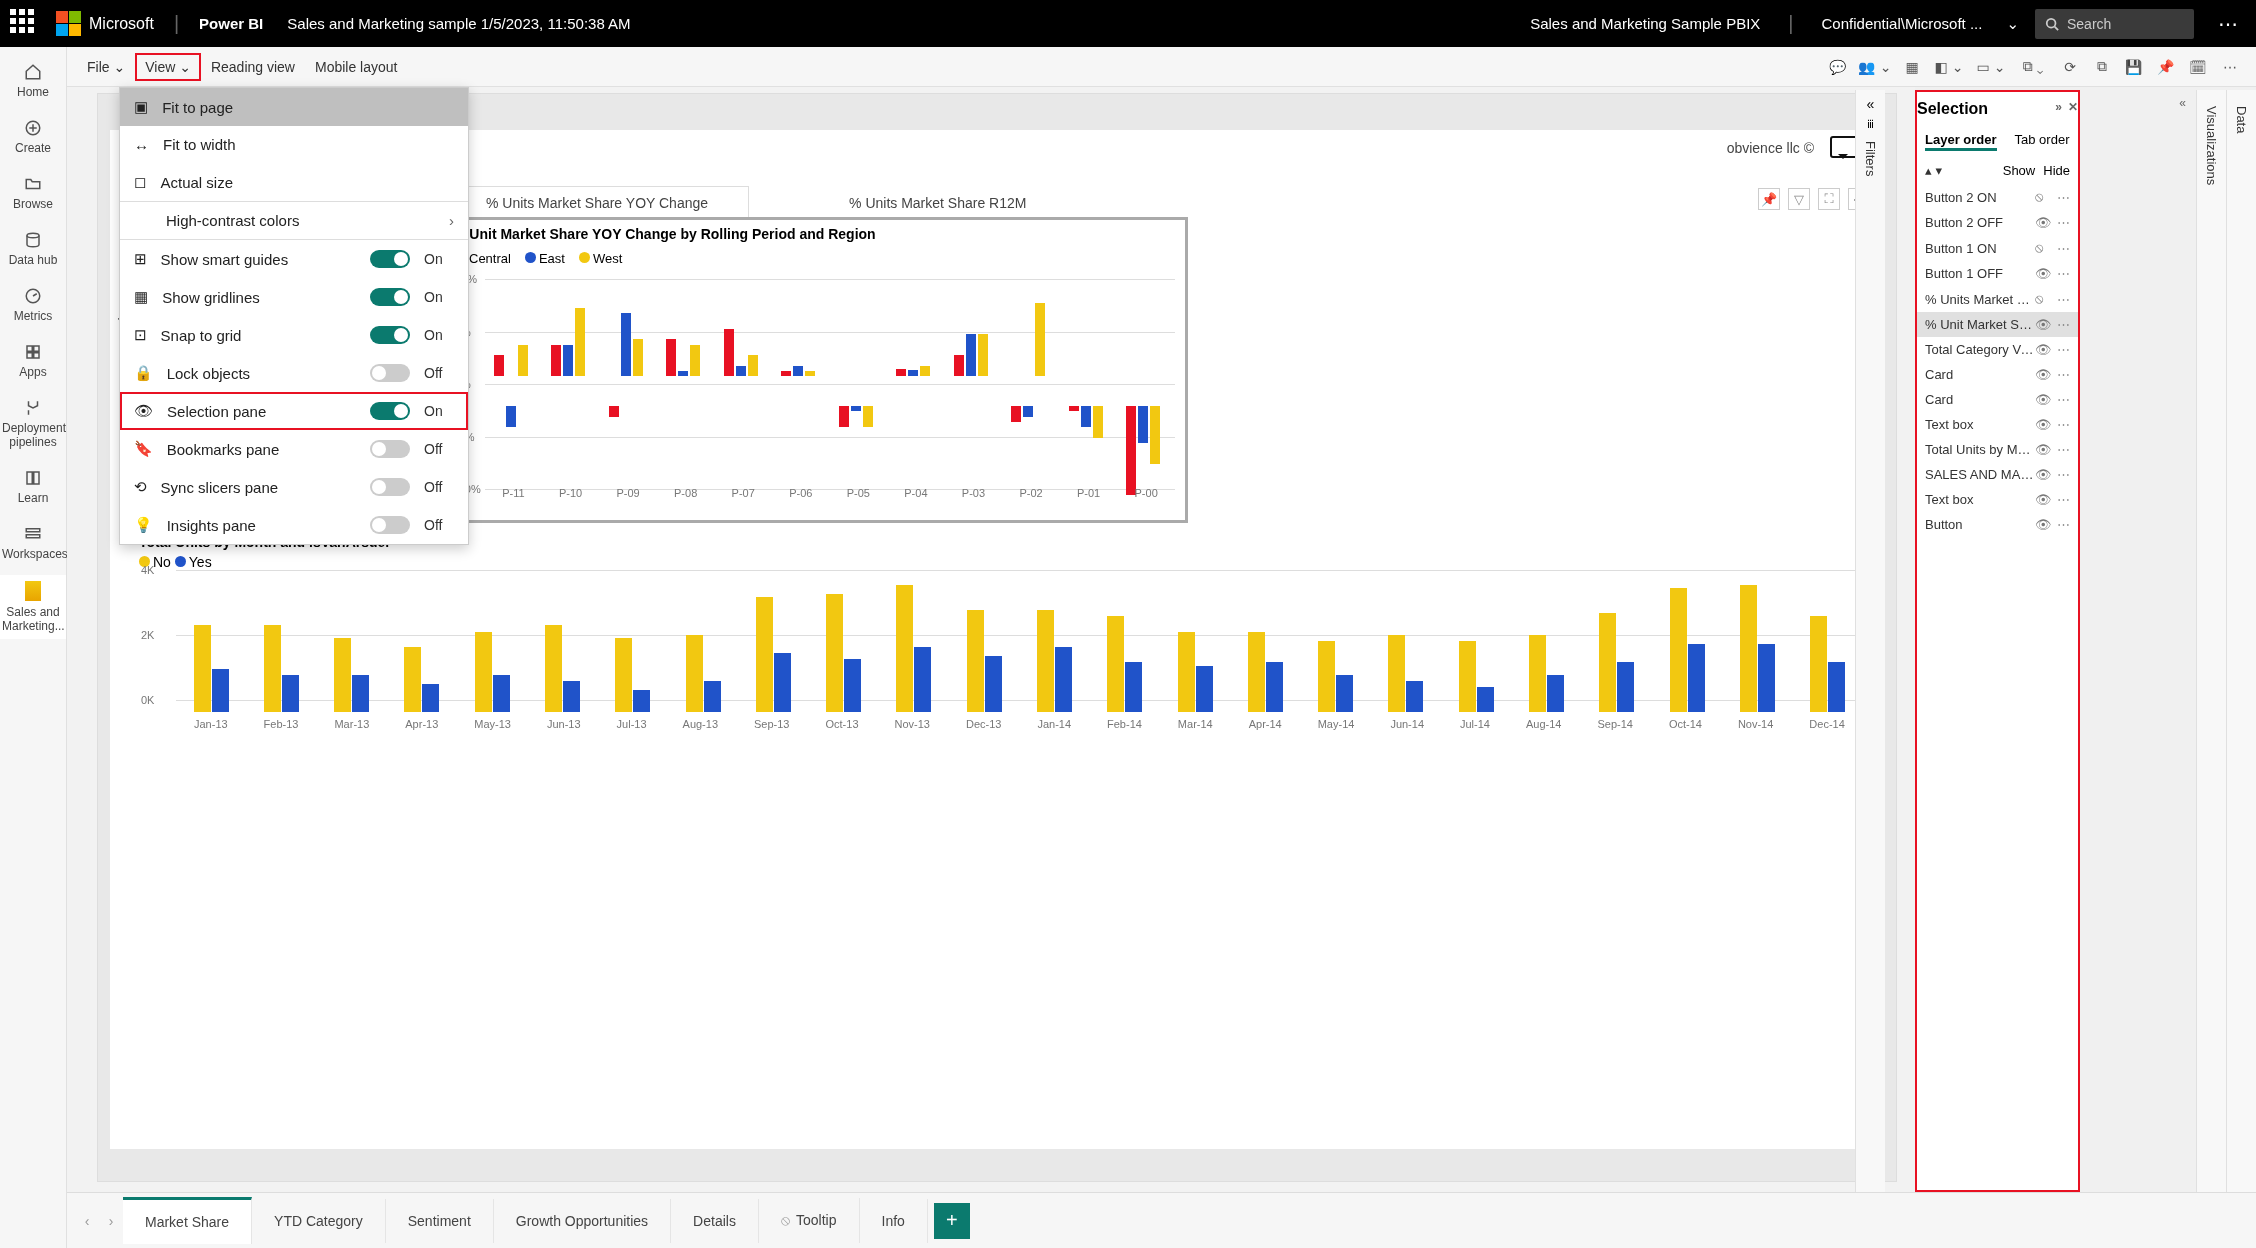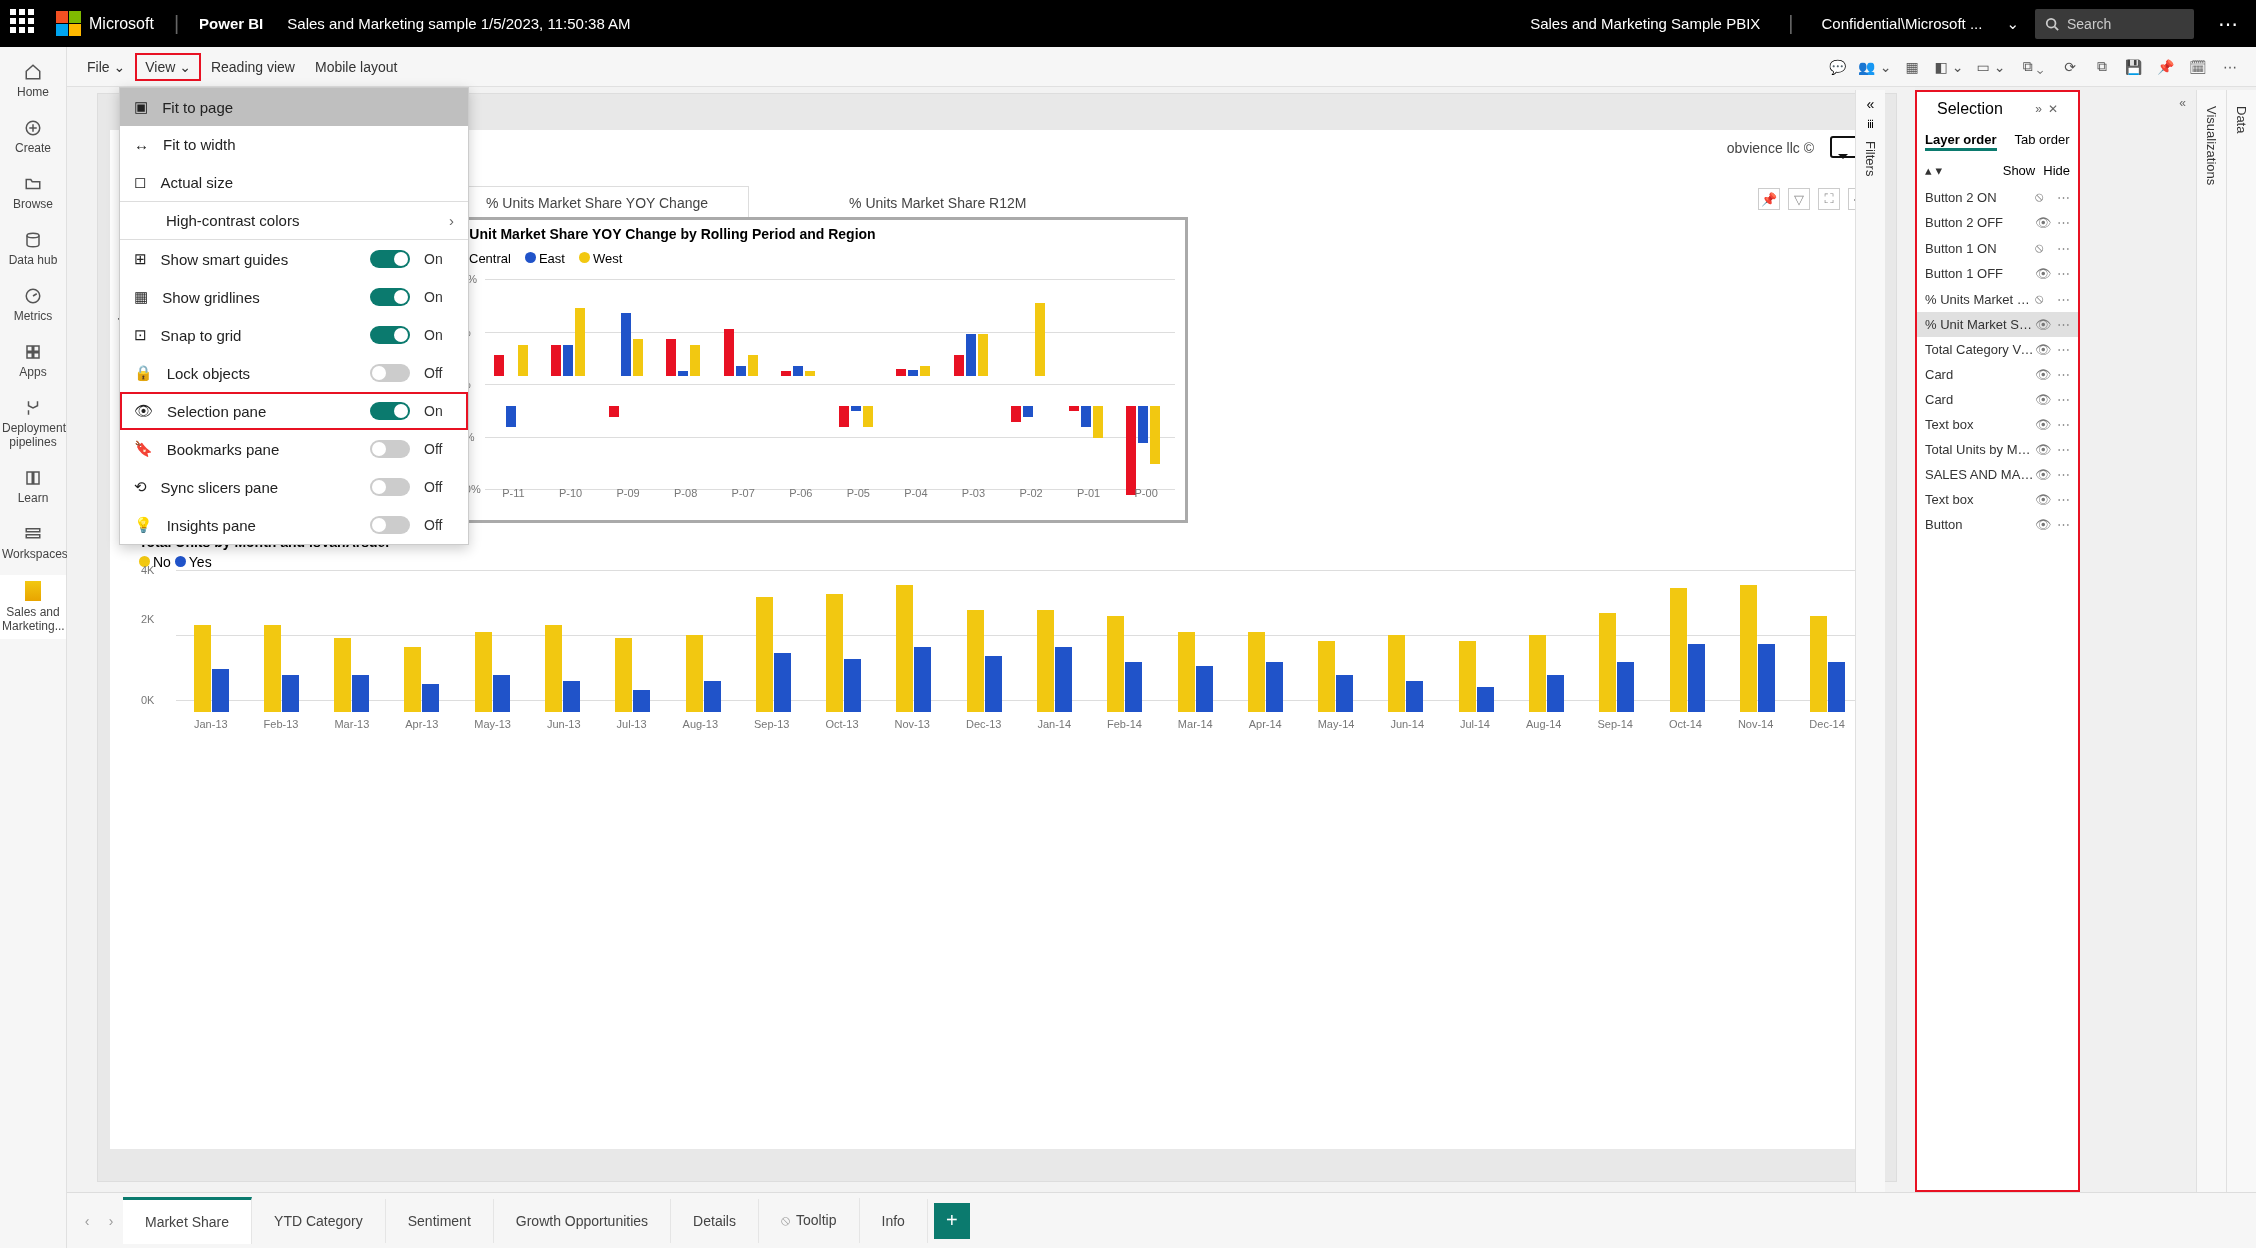--- a/index.html
+++ b/index.html
@@ -84,21 +84,21 @@
 .chart-lower{position:absolute;left:1px;top:400px;right:1px;height:215px;background:#fff;padding-left:20px;}
 .chart-lower .ch-title{font-weight:600;font-size:14px;padding:4px 8px;}
 .ch-area2{position:relative;height:160px;margin:0 10px;}
 .x-lbls2{position:absolute;bottom:0;left:35px;right:10px;display:flex;justify-content:space-around;font-size:11px;color:#777;}
 .bars2{position:absolute;bottom:18px;left:35px;right:10px;display:flex;justify-content:space-around;align-items:flex-end;height:130px;}
 .grp2{display:flex;align-items:flex-end;gap:1px;}
 .bar2{width:17px;}
 
 
 .sel-pane{position:absolute;right:176px;top:90px;width:165px;bottom:56px;background:#fff;border:2px solid #e81123;}
-.sel-pane .hdr{display:flex;align-items:center;padding:8px 20px;font-weight:400;font-size:16px;}
+.sel-pane .hdr{display:flex;padding:8px 0;font-weight:700;font-size:16px;}
 .sel-pane .hdr .ics{margin-left:auto;display:flex;gap:6px;color:#666;font-size:12px;}
 .sel-pane .subtabs{display:flex;gap:18px;padding:6px 8px;font-size:13px;}
 .sel-pane .subtabs .st.active{font-weight:600;border-bottom:3px solid #0b7a6e;padding-bottom:1px;}
 .sel-pane .tools{display:flex;padding:6px 8px;gap:8px;font-size:13px;}
 .sel-pane .tools .sort{flex:1;display:flex;gap:4px;color:#333;}
 .sel-pane .list{overflow:auto;}
 .sel-pane .row{display:flex;align-items:center;padding:5px 8px;font-size:13px;color:#333;cursor:pointer;}
 .sel-pane .row.sel{background:#e0e0e0;}
 .sel-pane .row .nm{flex:1;white-space:nowrap;overflow:hidden;text-overflow:ellipsis;}
 .sel-pane .row .eye{width:16px;color:#777;}
@@ -440,21 +440,21 @@
       <div class="chart-lower">
         <div class="ch-title">Total Units by Month and isVanArsdel</div>
         <div class="legend" style="padding-left:8px;">
           <span><span class="dot yellow"></span><span>No</span></span>
           <span><span class="dot blue"></span><span>Yes</span></span>
         </div>
         <div class="ch-area2" id="chart2">
             <div class="grid-line" style="top: 0px; left: 35px;"></div>
             <div class="y-lbl" style="top: 0px;">4K</div>
             <div class="grid-line" style="top: 65px; left: 35px;"></div>
-            <div class="y-lbl" style="top: 49px;">2K</div>
+            <div class="y-lbl" style="top: 65px;">2K</div>
             <div class="grid-line" style="top: 130px; left: 35px;"></div>
             <div class="y-lbl" style="top: 130px;">0K</div>
             <div class="bars2">
               <div class="grp2">
                 <div class="bar2" style="background: rgb(242, 200, 17); height: 86.6667px;"></div>
                 <div class="bar2" style="background: rgb(32, 83, 201); height: 43.3333px;"></div>
               </div>
               <div class="grp2">
                 <div class="bar2" style="background: rgb(242, 200, 17); height: 86.6667px;"></div>
                 <div class="bar2" style="background: rgb(32, 83, 201); height: 37.1429px;"></div>

